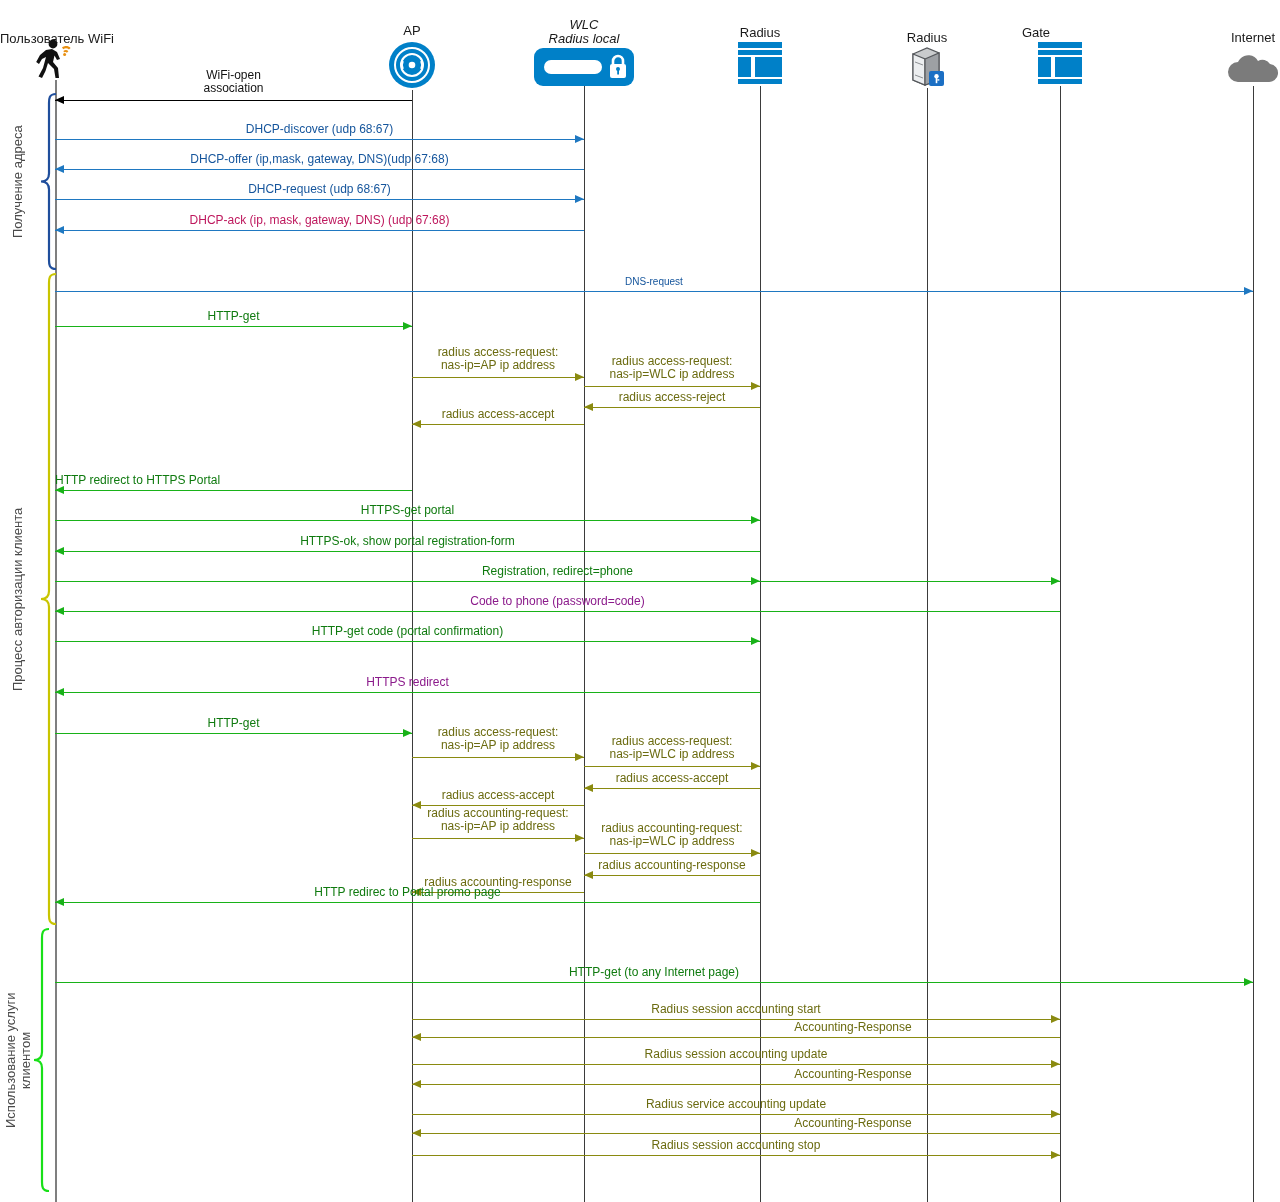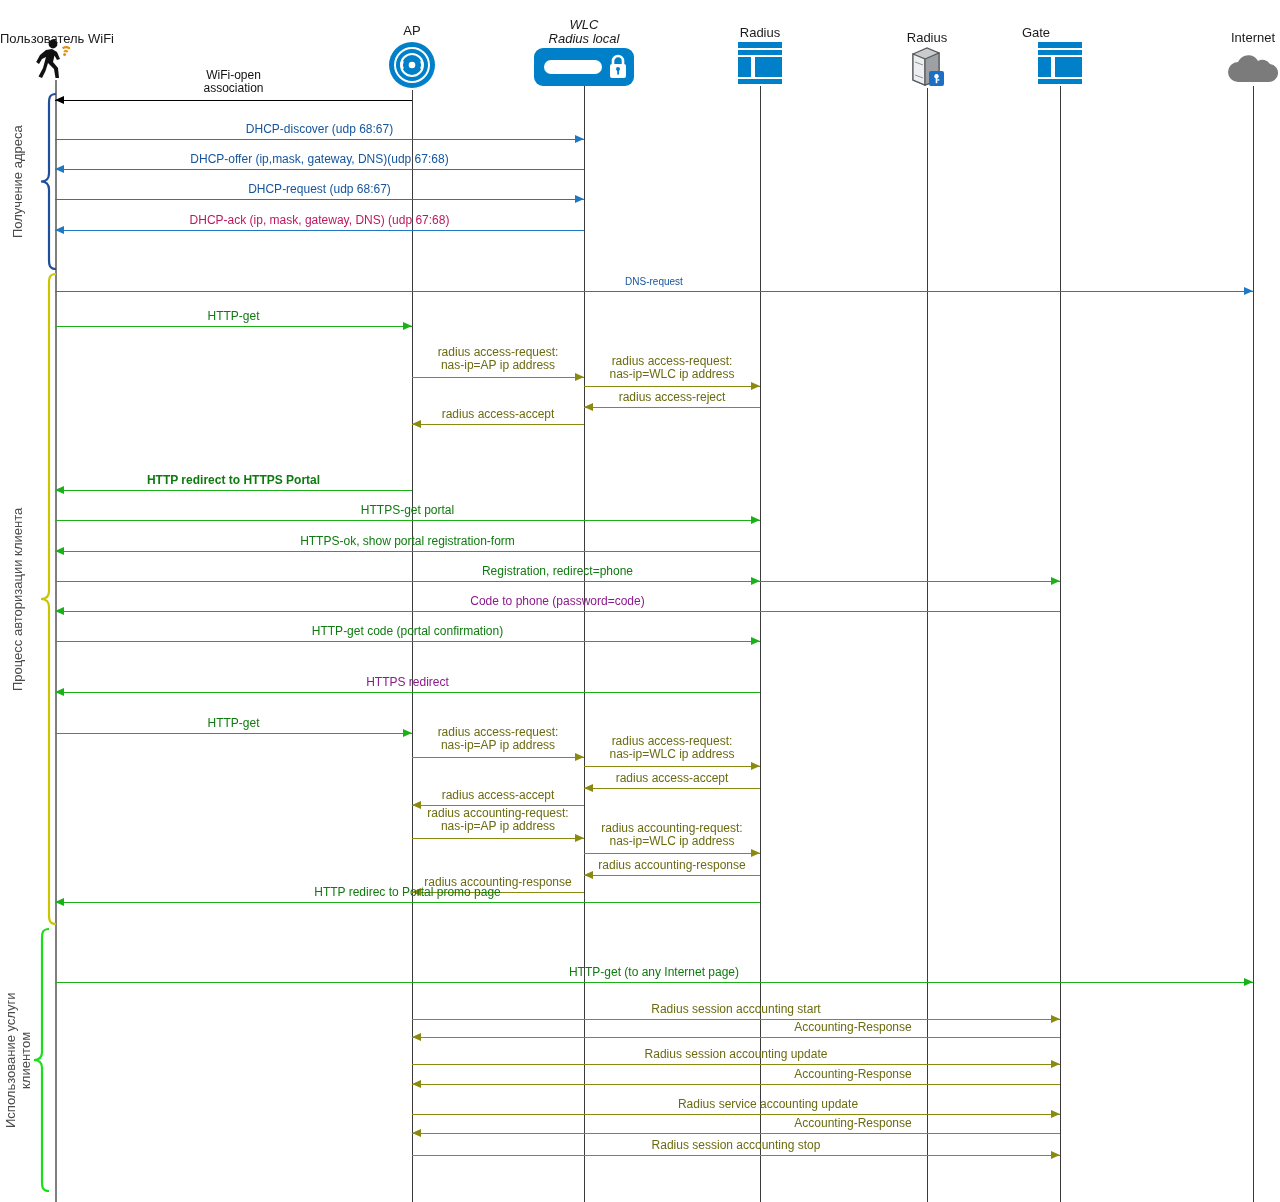--- a/index.html
+++ b/index.html
@@ -187,21 +187,21 @@
       <div class="lbl" style="color: rgb(107, 107, 16); left: 0px; width: 176px; text-align: center;">radius access-reject</div>
     </div>
     <div class="msg" style="left: 412px; top: 424px; width: 172px;">
       <div class="line" style="border-top: 1.6px solid rgb(138, 138, 16);"></div>
       <div class="arrowhead ah-l" style="left: 0px; border-right: 9px solid rgb(138, 138, 16);"></div>
       <div class="lbl" style="color: rgb(107, 107, 16); left: 0px; width: 172px; text-align: center;">radius access-accept</div>
     </div>
     <div class="msg" style="left: 55px; top: 490px; width: 357px;">
       <div class="line" style="border-top: 1.6px solid rgb(24, 178, 24);"></div>
       <div class="arrowhead ah-l" style="left: 0px; border-right: 9px solid rgb(24, 178, 24);"></div>
-      <div class="lbl" style="color: rgb(15, 122, 15); left: 0px; width: 357px; text-align: center; font-weight: bold;">HTTP redirect  to HTTPS Portal</div>
+      <div class="lbl" style="color: rgb(15, 122, 15); left: 0px; width: 357px; text-align: left;">HTTP redirect  to HTTPS Portal</div>
     </div>
     <div class="msg" style="left: 55px; top: 520px; width: 705px;">
       <div class="line" style="border-top: 1.6px solid rgb(24, 178, 24);"></div>
       <div class="arrowhead ah-r" style="left: 696px; border-left: 9px solid rgb(24, 178, 24);"></div>
       <div class="lbl" style="color: rgb(15, 122, 15); left: 0px; width: 705px; text-align: center;">HTTPS-get portal</div>
     </div>
     <div class="msg" style="left: 55px; top: 551px; width: 705px;">
       <div class="line" style="border-top: 1.6px solid rgb(24, 178, 24);"></div>
       <div class="arrowhead ah-l" style="left: 0px; border-right: 9px solid rgb(24, 178, 24);"></div>
       <div class="lbl" style="color: rgb(15, 122, 15); left: 0px; width: 705px; text-align: center;">HTTPS-ok, show portal registration-form</div>
@@ -302,21 +302,21 @@
       <div class="lbl" style="color: rgb(107, 107, 16); left: 0px; width: 648px; text-align: center;">Radius session accounting update</div>
     </div>
     <div class="msg" style="left: 412px; top: 1084px; width: 648px;">
       <div class="line" style="border-top: 1.6px solid rgb(138, 138, 16);"></div>
       <div class="arrowhead ah-l" style="left: 0px; border-right: 9px solid rgb(138, 138, 16);"></div>
       <div class="lbl" style="color: rgb(107, 107, 16); left: 241px; width: 400px; text-align: center;">Accounting-Response</div>
     </div>
     <div class="msg" style="left: 412px; top: 1114px; width: 648px;">
       <div class="line" style="border-top: 1.6px solid rgb(138, 138, 16);"></div>
       <div class="arrowhead ah-r" style="left: 639px; border-left: 9px solid rgb(138, 138, 16);"></div>
-      <div class="lbl" style="color: rgb(107, 107, 16); left: 8px; width: 648px; text-align: center; padding-left: 24px;">Radius service accounting update</div>
+      <div class="lbl" style="color: rgb(107, 107, 16); left: 0px; width: 648px; text-align: center;">Radius service accounting update</div>
     </div>
     <div class="msg" style="left: 412px; top: 1133px; width: 648px;">
       <div class="line" style="border-top: 1.6px solid rgb(138, 138, 16);"></div>
       <div class="arrowhead ah-l" style="left: 0px; border-right: 9px solid rgb(138, 138, 16);"></div>
       <div class="lbl" style="color: rgb(107, 107, 16); left: 241px; width: 400px; text-align: center;">Accounting-Response</div>
     </div>
     <div class="msg" style="left: 412px; top: 1155px; width: 648px;">
       <div class="line" style="border-top: 1.6px solid rgb(138, 138, 16);"></div>
       <div class="arrowhead ah-r" style="left: 639px; border-left: 9px solid rgb(138, 138, 16);"></div>
       <div class="lbl" style="color: rgb(107, 107, 16); left: 0px; width: 648px; text-align: center;">Radius session accounting stop</div>

